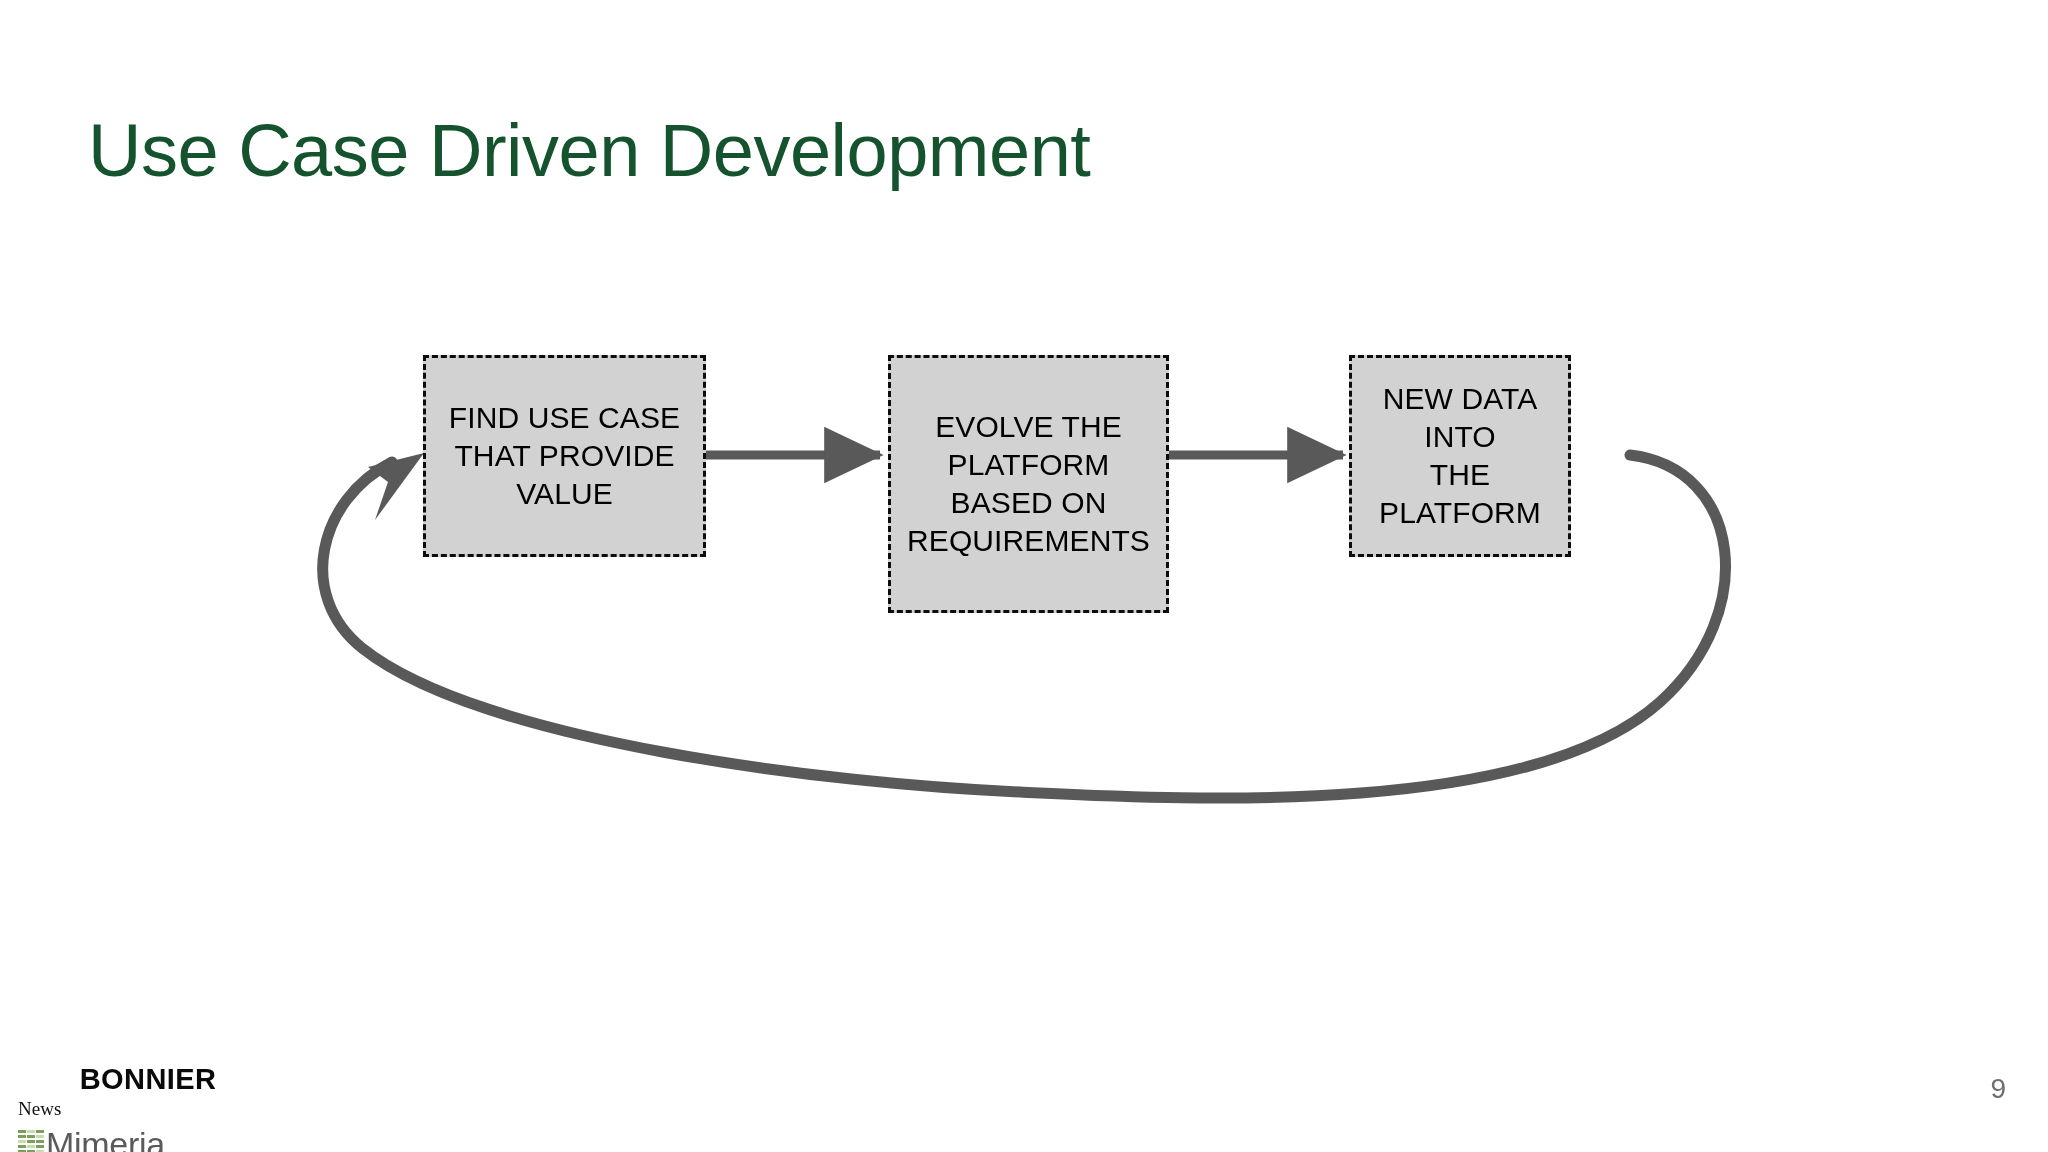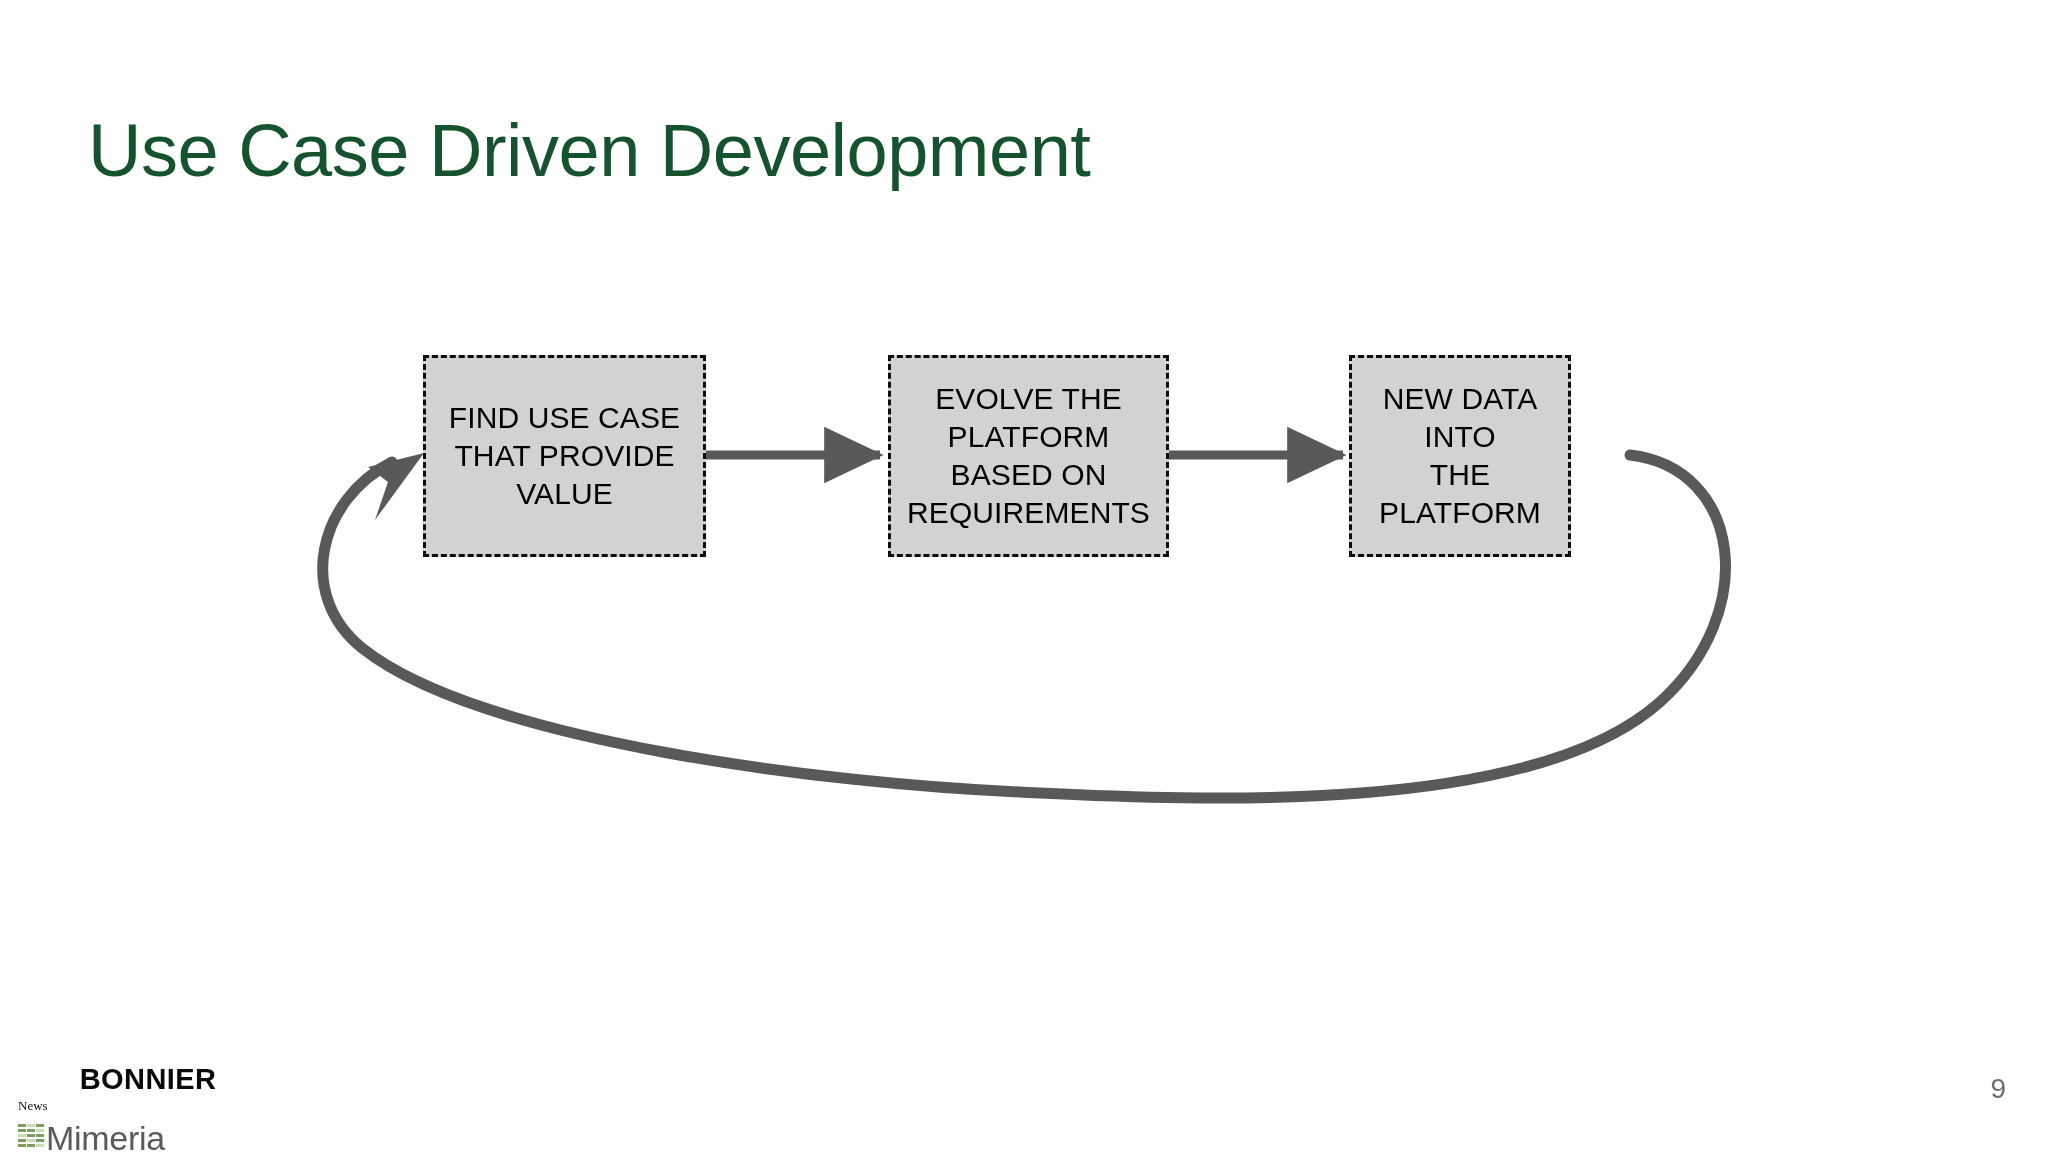--- a/index.html
+++ b/index.html
@@ -58,42 +58,42 @@
     justify-content: center;
     text-align: center;
     color: #000000;
     font-size: 30px;
     line-height: 1.26;
     letter-spacing: 0.1px;
     white-space: pre-line;
     padding: 0 8px;
   }
   #box-find-use-case   { left: 423px; top: 355px; width: 283px; height: 202px; }
-  #box-evolve-platform { left: 888px; top: 355px; width: 281px; height: 202px; }
+  #box-evolve-platform { left: 888px; top: 355px; width: 281px; height: 258px; }
   #box-new-data        { left: 1349px; top: 355px; width: 222px; height: 202px; }
 
   
   #footer-logo {
     position: absolute;
     left: 18px;
     top: 1065px;
     width: 260px;
   }
   #bonnier-wordmark {
     font-family: "Liberation Sans", sans-serif;
     font-weight: bold;
     font-size: 29px;
     letter-spacing: 0.4px;
     color: #0a0a0a;
     line-height: 1;
     text-align: center;
   }
   #bonnier-news {
     font-family: "Liberation Serif", serif;
-    font-size: 13px;
+    font-size: 19px;
     color: #111111;
     line-height: 1;
     margin-top: 5px;
   }
   #mimeria-lockup {
     display: flex;
     align-items: center;
     margin-top: 9px;
   }
   #mimeria-mark {

